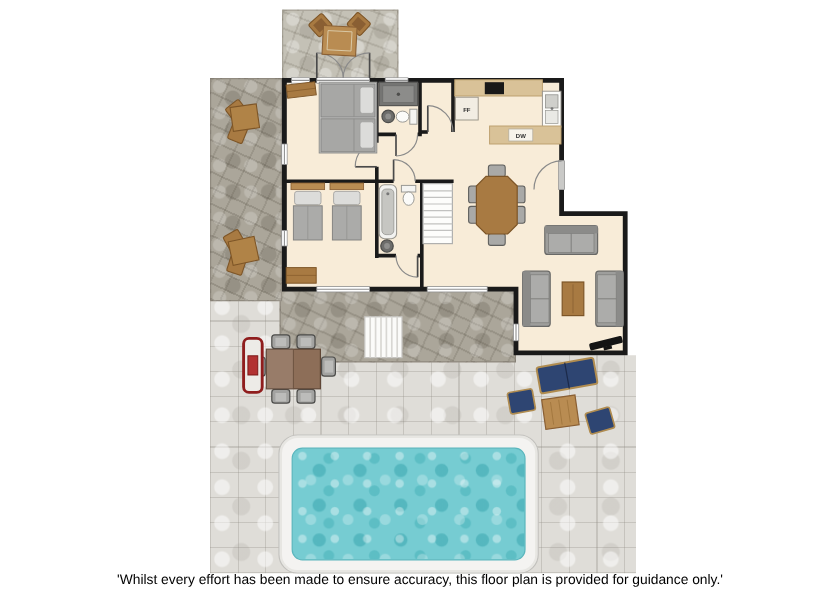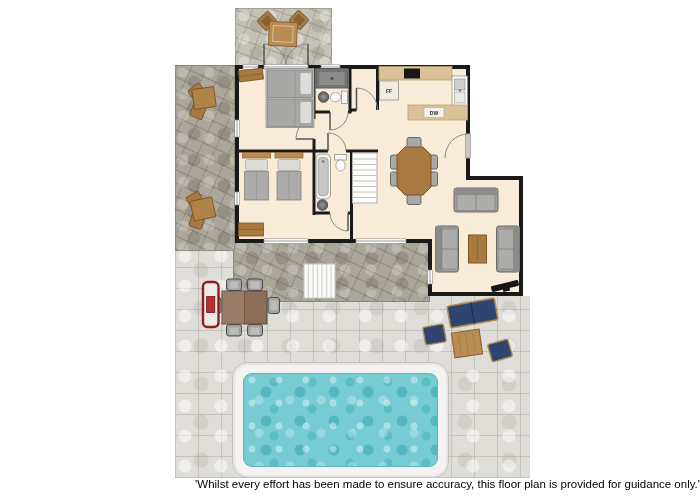--- a/index.html
+++ b/index.html
@@ -45,21 +45,21 @@
     background:var(--pool-deck);border:1px solid #c2c1bd;box-shadow:inset 0 0 0 2px #e7e6e2;}
   .pool-water{position:absolute;left:10px;top:10px;width:193px;height:92px;border-radius:9px;
     border:1px solid #5ab6bd;
     background-color:var(--pool-water);
     background-image:
       radial-gradient(circle at 8px 6px, rgba(255,255,255,.38) 0 3px, rgba(0,0,0,0) 4px),
       radial-gradient(circle at 22px 18px, rgba(32,150,160,.38) 0 5px, rgba(0,0,0,0) 6px),
       radial-gradient(circle at 15px 26px, rgba(255,255,255,.26) 0 4px, rgba(0,0,0,0) 5px),
       radial-gradient(circle at 30px 8px, rgba(40,160,168,.32) 0 4px, rgba(0,0,0,0) 5px);
     background-size:27px 23px,34px 29px,31px 33px,38px 27px;}
-  .disclaimer{left:0;top:478px;width:700px;text-align:right;font-size:11.5px;color:#000;}
+  .disclaimer{left:0;top:478px;width:700px;text-align:center;font-size:11.5px;color:#000;}
   svg{position:absolute;left:0;top:0;}
 </style>
 </head>
 <body>
 
 <div class="stage">
 
   <div class="abs stone-light" style="left:175px;top:248px;width:355px;height:230px;
               clip-path:polygon(0 0,255px 0,255px 48px,355px 48px,355px 230px,0 230px);"></div>
   <div class="abs stone-dark" style="left:233px;top:241px;width:197px;height:61px;"></div>

